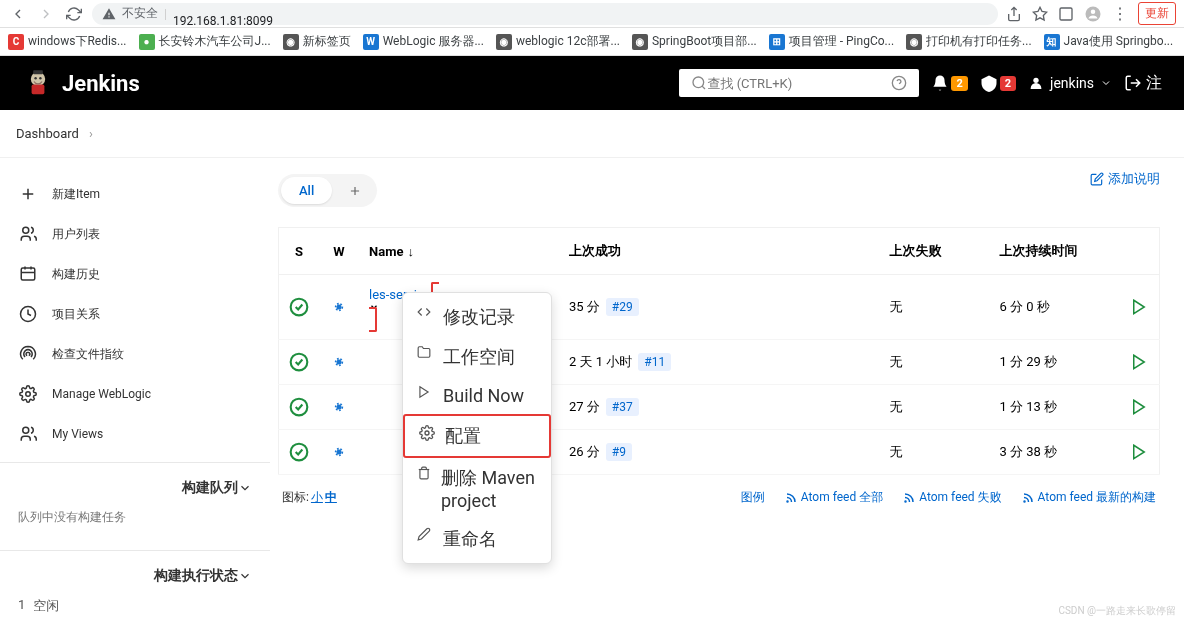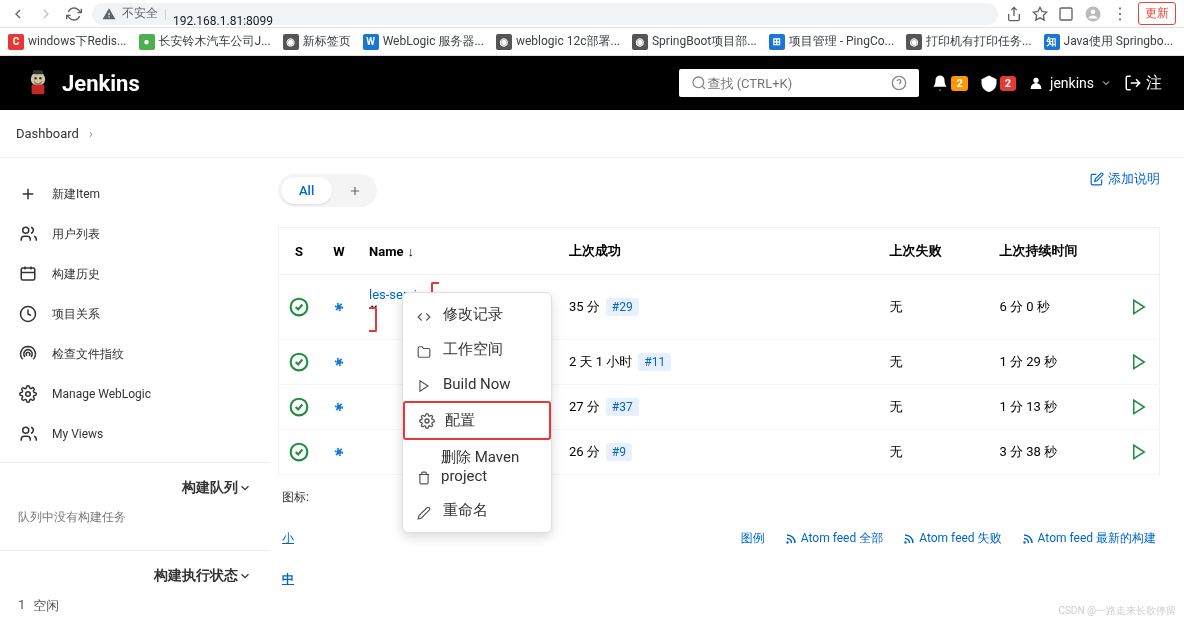--- a/index.html
+++ b/index.html
@@ -60,27 +60,27 @@
     .sort-arrow { margin-left: 4px; }
     .status-ok { color: #1e8e3e; }
     .weather-icon { color: #1976d2; }
     .job-name { color: #0066cc; cursor: pointer; }
     .build-number { color: #0066cc; background: #e8f0fe; padding: 2px 6px; border-radius: 3px; font-size: 12px; margin-left: 6px; }
     .play-btn { color: #1e8e3e; cursor: pointer; }
     .chevron-btn { border: 2px solid #e53935; padding: 3px 6px; cursor: pointer; border-radius: 2px; }
     
     
     .dropdown-menu { position: absolute; top: 292px; left: 402px; width: 150px; background: #fff; border: 1px solid #e0e0e0; border-radius: 6px; box-shadow: 0 4px 12px rgba(0,0,0,0.15); z-index: 100; padding: 4px 0; }
-    .dropdown-item { display: flex; align-items: flex-end; gap: 10px; padding: 8px 14px; font-size: 15px; color: #333; cursor: pointer; }
+    .dropdown-item { display: flex; align-items: flex-start; gap: 10px; padding: 8px 14px; font-size: 18px; color: #333; cursor: pointer; }
     .dropdown-item.highlighted { border: 2px solid #e53935; border-radius: 3px; }
     .dropdown-icon { width: 16px; color: #555; display: flex; align-items: center; }
     
     
     .footer-links { display: flex; justify-content: space-between; align-items: center; padding: 14px 4px; font-size: 12px; }
-    .footer-left { display: flex; gap: 24px; color: #333; flex-direction: column; }
+    .footer-left { display: flex; gap: 2px; color: #333; }
     .footer-left a { color: #0066cc; }
     .footer-right { display: flex; gap: 20px; }
     .footer-link { color: #0066cc; display: flex; align-items: center; gap: 4px; cursor: pointer; }
     
     .watermark { position: absolute; bottom: 4px; right: 8px; font-size: 10px; color: #ccc; }
     
     svg { display: block; }
   </style>
 </head>
 <body>

